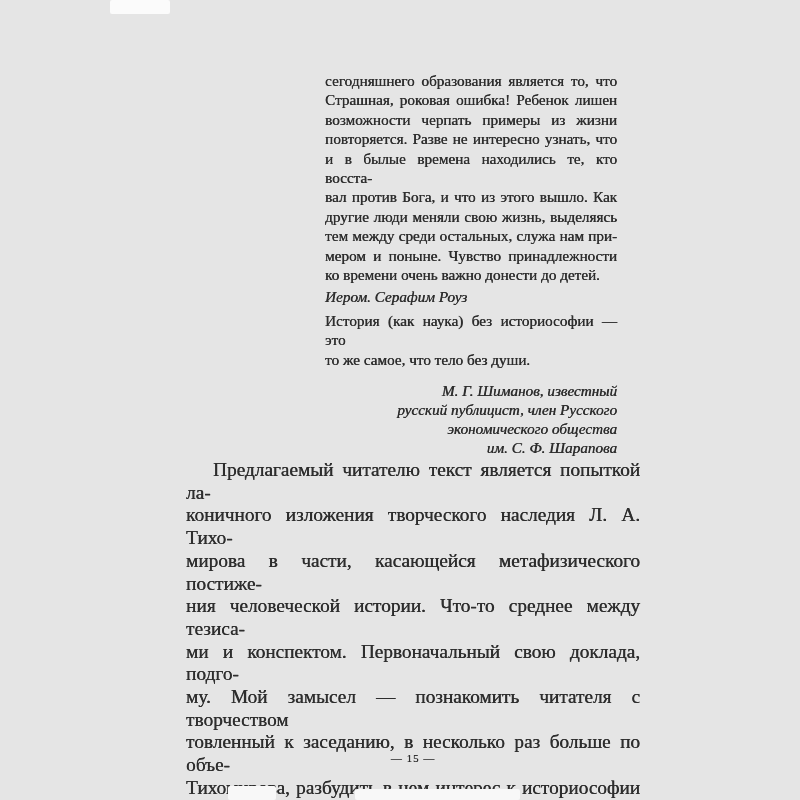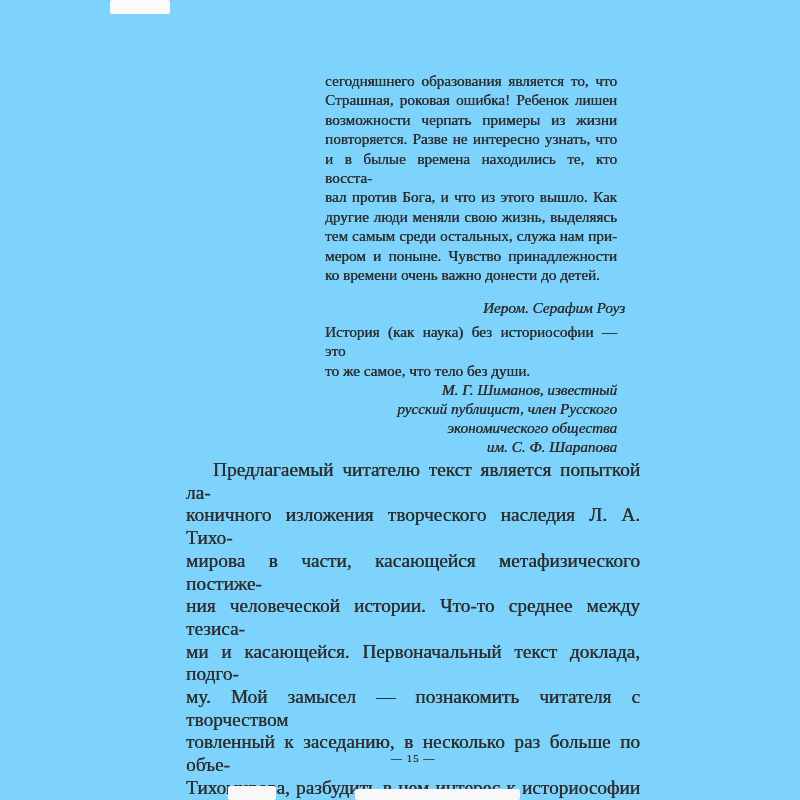--- a/index.html
+++ b/index.html
@@ -1,47 +1,48 @@
 <!DOCTYPE html>
 <html><head>
 <meta charset="utf-8">
 <style>
   html, body { margin: 0; padding: 0; background: #ffffff; }
   .scan {
     position: relative;
     width: 800px;
     height: 800px;
-    background: #7dd3fc;
+    background: #e5e5e5;
     color: #2e2e2e;
     font-family: "Liberation Serif", serif;
     overflow: hidden;
   }
   .thicken { text-shadow: 0.35px 0 currentColor; }
 
   
   .epigraphs {
     position: absolute;
     left: 325px;
     top: 71px;
     width: 300px;
     font-size: 15.2px;
     line-height: 19.4px;
   }
   .epigraphs .tline { padding-right: 8px; }
   .j { text-align: justify; text-align-last: justify; }
   .attr {
     font-style: italic;
-    text-align: right;
-    margin-top: 14px;
+    text-align: left;
+    margin-top: 3px;
   }
   .epigraph2 { margin-top: 4px; }
   .attr2 {
     font-style: italic;
     text-align: right;
     line-height: 19px;
+    margin-top: 12px;
   }
 
   
   .bodytext {
     position: absolute;
     left: 186px;
     top: 459px;
     width: 454px;
     font-size: 19.3px;
     line-height: 22.7px;
@@ -78,21 +79,21 @@
 
   <div class="epigraphs thicken">
     <div>
         <div class="tline j">сегодняшнего образования является то, что</div>
         <div class="tline j">Страшная, роковая ошибка! Ребенок лишен</div>
         <div class="tline j">возможности черпать примеры из жизни</div>
         <div class="tline j">повторяется. Разве не интересно узнать, что</div>
         <div class="tline j">и в былые времена находились те, кто восста-</div>
         <div class="tline j">вал против Бога, и что из этого вышло. Как</div>
         <div class="tline j">другие люди меняли свою жизнь, выделяясь</div>
-        <div class="tline j">тем самым среди остальных, служа нам при-</div>
+        <div class="tline j">тем между среди остальных, служа нам при-</div>
         <div class="tline j">мером и поныне. Чувство принадлежности</div>
         <div class="tline">ко времени очень важно донести до детей.</div>
       </div>
     <div class="attr">Иером. Серафим Роуз</div>
 
     <div class="epigraph2">
         <div class="tline j">История (как наука) без историософии — это</div>
         <div class="tline">то же самое, что тело без души.</div>
       </div>
     <div class="attr2">
@@ -102,21 +103,21 @@
         <div class="tline">им. С. Ф. Шарапова</div>
       </div>
   </div>
 
   <div class="bodytext thicken">
     <div>
         <div class="tline j ind">Предлагаемый читателю текст является попыткой ла-</div>
         <div class="tline j">коничного изложения творческого наследия Л. А. Тихо-</div>
         <div class="tline j">мирова в части, касающейся метафизического постиже-</div>
         <div class="tline j">ния человеческой истории. Что-то среднее между тезиса-</div>
-        <div class="tline j">ми и касающейся. Первоначальный текст доклада, подго-</div>
+        <div class="tline j">ми и конспектом. Первоначальный свою доклада, подго-</div>
         <div class="tline j">му. Мой замысел — познакомить читателя с творчеством</div>
         <div class="tline j">товленный к заседанию, в несколько раз больше по объе-</div>
         <div class="tline j">Тихомирова, разбудить в нем интерес к историософии</div>
         <div class="tline j">нашего великого мыслителя. Думаю, что слишком объем-</div>
       </div>
 
   </div>
 
   <div class="pagenum thicken">— 15 —</div>
 

